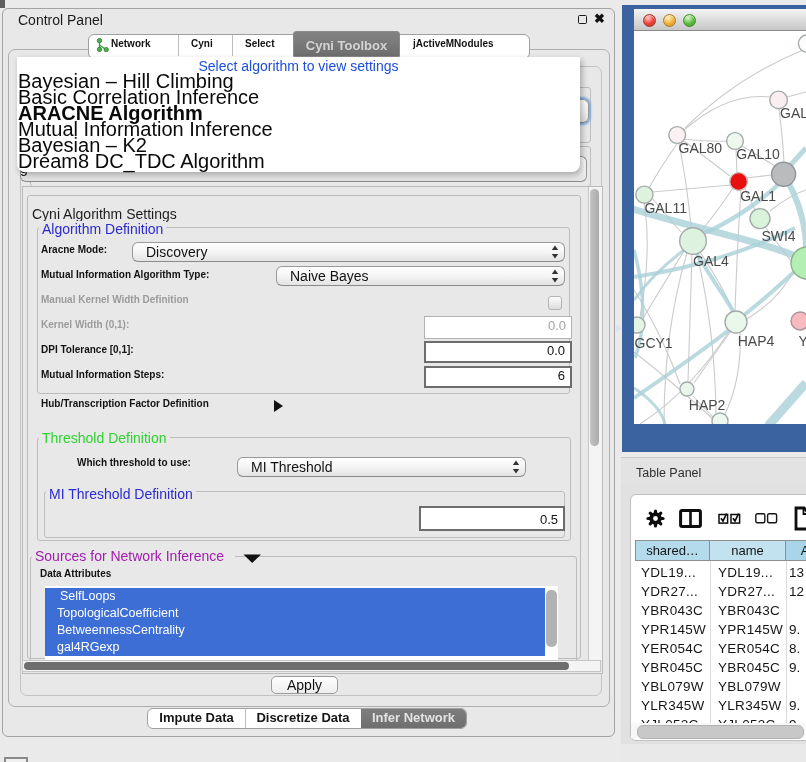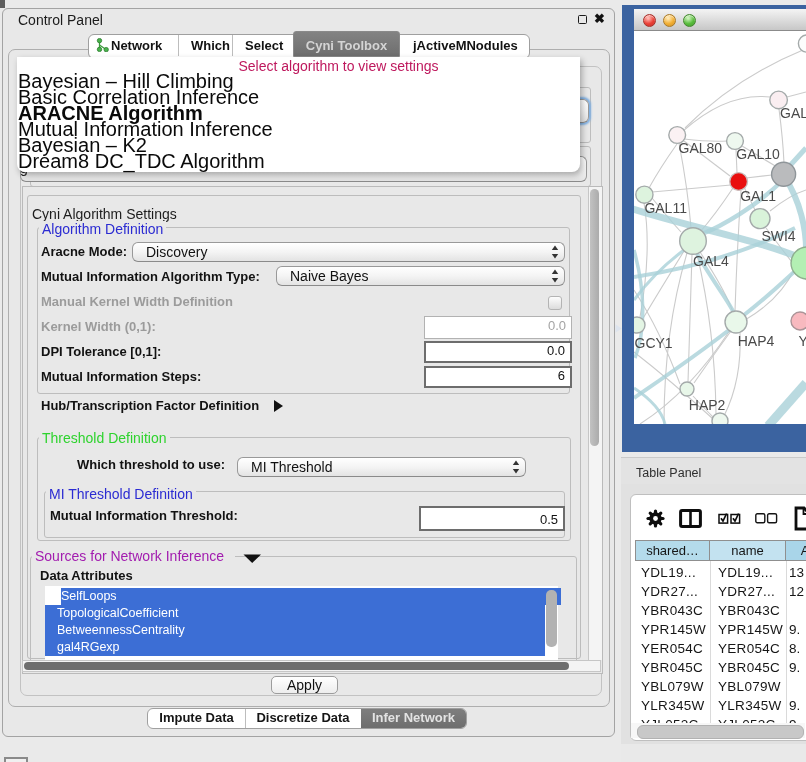--- a/index.html
+++ b/index.html
@@ -1,19 +1,19 @@
 <!DOCTYPE html>
 <html><head>
 <meta charset="utf-8">
 <style>
   html,body{margin:0;padding:0;}
   body{width:806px;height:762px;position:relative;overflow:hidden;
        font-family:"Liberation Sans",sans-serif;background:#eaeaea;}
   .abs{position:absolute;}
-  .lbl{position:absolute;font-size:13px;color:#121212;white-space:nowrap;}
+  .lbl{position:absolute;font-size:10px;color:#121212;white-space:nowrap;}
   .bold{font-weight:bold;}
   .dis{color:#9b9b9b;}
   .combo{position:absolute;height:18px;border:1px solid #999;border-bottom-color:#8a8a8a;border-radius:6px;
      background:linear-gradient(#ffffff,#f4f4f4 50%,#e3e3e3);
      font-size:14px;color:#111;}
   .combo .tx{position:absolute;left:13px;top:1px;}
   .combo svg.ar{position:absolute;right:5px;top:2px;}
   .tfield{position:absolute;background:#fff;font-size:13px;color:#111;
      text-align:right;}
   .grp{position:absolute;border:1px solid #bdbdbd;border-radius:3px;}
@@ -47,21 +47,21 @@
      background:#ffffff;border:1px solid #9f9f9f;border-radius:6px;"></div>
 <div class="abs" style="left:178px;top:35px;width:1px;height:21px;background:#bdbdbd;"></div>
 <div class="abs" style="left:232px;top:35px;width:1px;height:21px;background:#bdbdbd;"></div>
 <svg class="abs" style="left:96px;top:38px;" width="13" height="14" viewBox="0 0 13 14">
   <path d="M3.5 3 L3.5 11 M3.5 7 L10 11.5" stroke="#3c9c3c" stroke-width="1.3" fill="none"></path>
   <circle cx="3.5" cy="2.6" r="2.2" fill="#49b34c" stroke="#2c7c2e" stroke-width="0.8"></circle>
   <circle cx="3.5" cy="11.4" r="2.2" fill="#49b34c" stroke="#2c7c2e" stroke-width="0.8"></circle>
   <circle cx="10.2" cy="11.6" r="2.2" fill="#49b34c" stroke="#2c7c2e" stroke-width="0.8"></circle>
 </svg>
 <div class="lbl bold" style="left:111px;top:38px;">Network</div>
-<div class="lbl bold" style="left:191px;top:38px;">Which</div>
+<div class="lbl bold" style="left:191px;top:38px;">Cyni</div>
 <div class="lbl bold" style="left:245px;top:38px;">Select</div>
 <div class="abs" style="left:293px;top:31px;width:107px;height:26px;
      background:linear-gradient(#838383,#6e6e6e);border:1px solid #8a8a8a;box-sizing:border-box;
      border-radius:3px 3px 0 0;font-size:13px;font-weight:bold;color:#d4d4d4;text-align:center;line-height:27px;">Cyni Toolbox</div>
 <div class="lbl bold" style="left:413px;top:38px;">jActiveMNodules</div>
 
 <div class="abs" style="left:22px;top:186px;width:579px;height:486px;border:1px solid #bababa;background:#e8e8e8;"></div>
 <div class="abs" style="left:22px;top:186px;width:566px;height:474px;overflow:hidden;" id="scrollcontent">
 
   <div class="grp" style="left:5px;top:9px;width:552px;height:462px;border-color:#bcbcbc;"></div>
@@ -105,31 +105,30 @@
   <div class="lbl bold" style="left:55px;top:271px;">Which threshold to use:</div>
   <div class="combo" style="left:215px;top:271px;width:287px;">
     <span class="tx">MI Threshold</span>
       <svg class="ar" width="8" height="14" viewBox="0 0 8 14">
         <path d="M4 0.5 L7.2 5 L0.8 5 Z" fill="#333"></path>
         <path d="M4 13.5 L7.2 9 L0.8 9 Z" fill="#333"></path>
       </svg>
   </div>
   <div class="grp" style="left:22px;top:305px;width:519px;height:45px;"></div>
   <div class="grplbl" style="left:24px;top:300px;color:#2b2bd2;">MI Threshold Definition</div>
-  <div class="lbl bold" style="left:28px;top:322px;">Mutual Information Threshold:</div>
   <div class="tfield" style="left:397px;top:320px;width:137px;height:17px;border:2px solid #6d6d6d;color:#111;padding:4px 5px 0 0;">0.5</div>
 
   <div class="grp" style="left:8px;top:370px;width:545px;height:140px;"></div>
   <div class="grplbl" style="left:10px;top:362px;color:#a21caf;">Sources for Network Inference &nbsp;</div>
   <svg class="abs" style="left:221px;top:367px;" width="19" height="11">
       <path d="M0.5 1.5 L18 1.5 L9.2 10 Z" fill="#111"></path>
     </svg>
   <div class="lbl bold" style="left:18px;top:382px;">Data Attributes</div>
   <div class="abs" style="left:23px;top:400px;width:513px;height:80px;background:#fff;">
-    <div class="abs" style="left:16px;top:2px;width:500px;height:17px;background:#3c6ed5;color:#fff;font-size:12.5px;padding-left:0;box-sizing:border-box;line-height:17px;">SelfLoops</div>
+    <div class="abs" style="left:0;top:2px;width:500px;height:17px;background:#3c6ed5;color:#fff;font-size:12.5px;padding-left:15px;box-sizing:border-box;line-height:17px;">SelfLoops</div>
     <div class="abs" style="left:0;top:36px;width:500px;height:17px;background:#3c6ed5;color:#fff;font-size:12.5px;padding-left:12px;box-sizing:border-box;line-height:17px;">BetweennessCentrality</div>
     <div class="abs" style="left:0;top:19px;width:500px;height:17px;background:#3c6ed5;color:#fff;font-size:12.5px;padding-left:12px;box-sizing:border-box;line-height:17px;">TopologicalCoefficient</div>
     <div class="abs" style="left:0;top:53px;width:500px;height:17px;background:#3c6ed5;color:#fff;font-size:12.5px;padding-left:12px;box-sizing:border-box;line-height:17px;">gal4RGexp</div>
     <div class="abs" style="left:501px;top:4px;width:11px;height:57px;background:#b2b2b2;border-radius:5px;"></div>
   </div>
 </div>
 
 <div class="abs" style="left:588px;top:187px;width:13px;height:473px;background:#f4f4f4;border-left:1px solid #c6c6c6;"></div>
 <div class="abs" style="left:590px;top:189px;width:9px;height:257px;background:linear-gradient(90deg,#c2c2c2,#ababab);border-radius:5px;"></div>
 
@@ -286,21 +285,21 @@
 <div class="abs" style="left:631px;top:723px;width:174px;height:15px;background:#f7f7f7;"></div>
 <div class="abs" style="left:637px;top:725px;width:165px;height:12px;background:#c8c8c8;border:1px solid #b2b2b2;border-radius:6px;"></div>
 
 <svg class="abs" style="left:614px;top:323px;" width="9" height="11">
     <path d="M1.5 1.5 L8 5.5 L1.5 9.5 Z" fill="#dde4ee"></path>
   </svg>
 
 <div class="abs" style="left:20px;top:160px;font-size:14px;color:#222;">g</div>
 <div class="abs" style="left:17px;top:57px;width:563px;height:115px;background:#fff;
      border-radius:0 0 8px 8px;box-shadow:2px 3px 6px rgba(0,0,0,0.30);"></div>
-<div class="abs" style="left:17px;top:58px;width:563px;text-align:center;font-size:14px;color:#be185d;padding-left:40px;">Select algorithm to view settings</div>
+<div class="abs" style="left:17px;top:58px;width:563px;text-align:center;font-size:14px;color:#1d4ed8;">Select algorithm to view settings</div>
 <div class="abs" style="left:18px;top:73px;font-size:20px;color:#0a0a0a;line-height:16px;">
 Bayesian – Hill Climbing<br>
 Basic Correlation Inference<br>
 <span style="font-weight:bold;">ARACNE Algorithm</span><br>
 Mutual Information Inference<br>
 Bayesian – K2<br>
 Dream8 DC_TDC Algorithm
 </div>
 
 </body></html>

